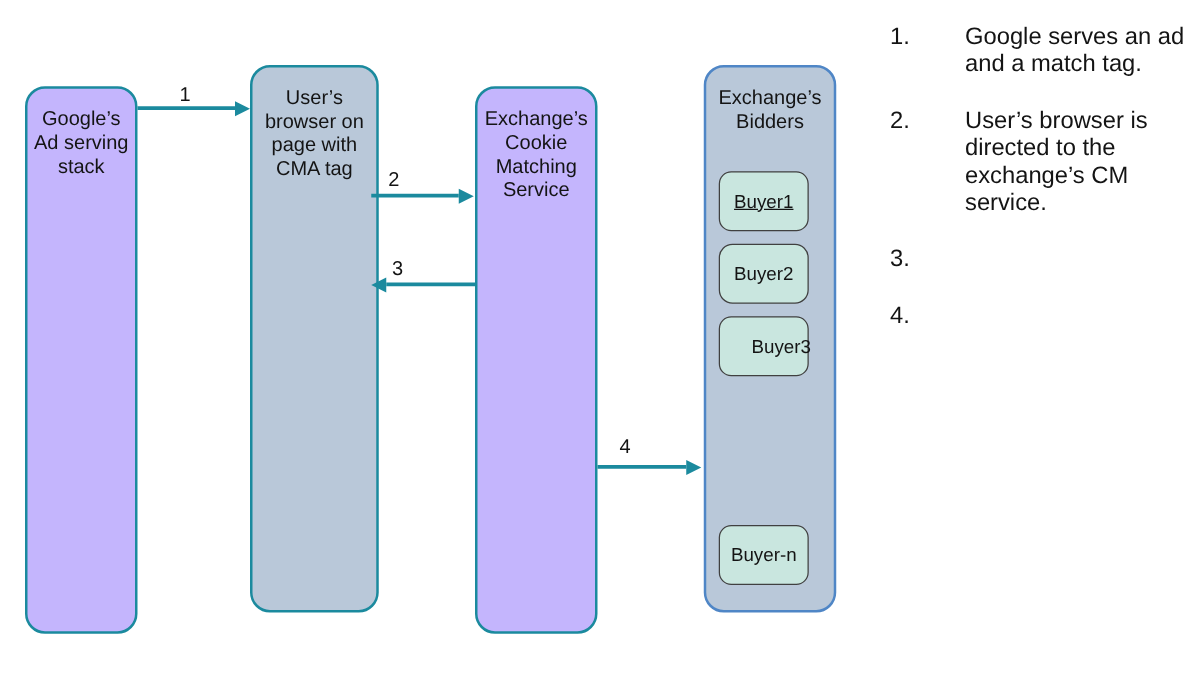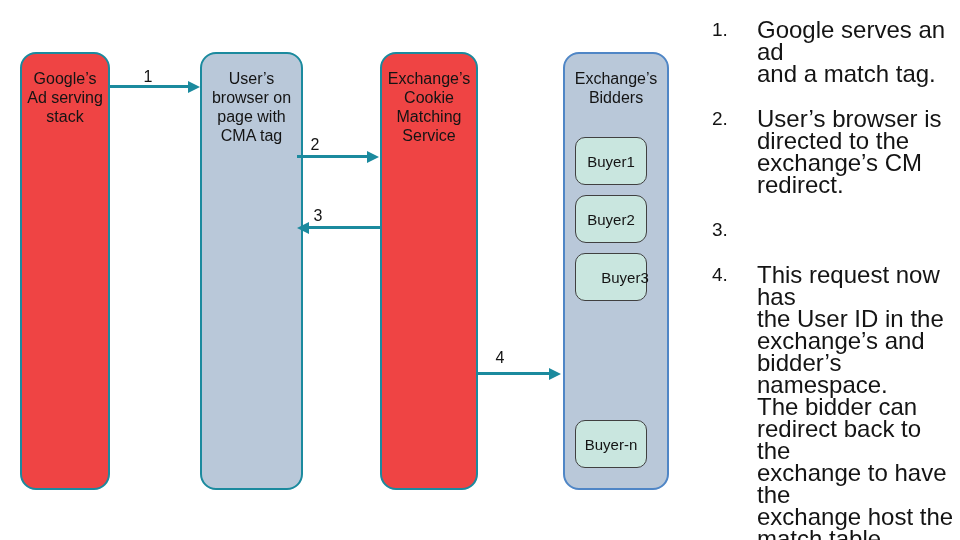--- a/index.html
+++ b/index.html
@@ -9,34 +9,34 @@
   }
   
   .box{
     position:absolute;top:52px;height:438px;border-radius:16px;
     box-sizing:border-box;border:2px solid #1b8a9e;
   }
   .box-title{
     padding-top:15px;text-align:center;font-size:16px;line-height:19px;
     white-space:pre-line;
   }
-  .green{background:#ef4444;}
+  .green{background:#c4b5fd;margin-top:17px;}
   .blue{background:#b9c8d9;}
   .box-google{left:20px;width:90px;}
   .box-user{left:200px;width:103px;}
   .box-cm{left:380px;width:98px;}
   .box-bidders{left:563px;width:106px;border-color:#4f86c6;}
   
   .buyer{
     position:absolute;left:10px;width:72px;height:48px;box-sizing:border-box;
     background:#c9e6df;border:1.5px solid #404040;border-radius:10px;
     display:flex;align-items:center;justify-content:center;
     font-size:15px;
   }
-  .buyer1{top:83px;}
+  .buyer1{top:83px;text-decoration:underline;}
   .buyer2{top:141px;border-radius:11px;}
   .buyer3{top:199px;padding-left:28px;}
   .buyern{top:334px;margin-top:32px;}
   
   .arrow-line{position:absolute;height:3px;background:#1b8a9e;}
   .arrow-head{position:absolute;width:0;height:0;border-top:6px solid transparent;border-bottom:6px solid transparent;}
   .head-right{border-left:12px solid #1b8a9e;}
   .head-left{border-right:12px solid #1b8a9e;}
   .arrow-label{position:absolute;font-size:16px;width:20px;text-align:center;}
   .a1-line{left:110px;top:85px;width:78px;}
@@ -48,21 +48,21 @@
   .a3-line{left:309px;top:226px;width:71px;}
   .a3-head{left:297px;top:221.5px;}
   .a3-label{left:308px;top:207px;}
   .a4-line{left:478px;top:372px;width:71px;}
   .a4-head{left:549px;top:367.5px;}
   .a4-label{left:490px;top:349px;}
   
   .steps{position:absolute;left:712px;top:19px;width:243px;}
   .step{display:flex;margin-bottom:23px;}
   .step-num{width:45px;flex:0 0 45px;font-size:19px;line-height:22px;}
-  .step-text{flex:1;font-size:24px;line-height:22px;white-space:pre-line;}
+  .step-text{flex:1;font-size:19px;line-height:22px;white-space:pre-line;margin-left:15px;}
 </style>
 </head>
 <body>
 
 <div class="canvas">
 
   <div class="box green box-google">
     <div class="box-title">Google’s
 Ad serving
 stack</div>
@@ -119,32 +119,23 @@
     <div class="step">
       <div class="step-num">1.</div>
       <div class="step-text">Google serves an ad
 and a match tag.</div>
     </div>
     <div class="step">
       <div class="step-num">2.</div>
       <div class="step-text">User’s browser is
 directed to the
 exchange’s CM
-redirect.</div>
+service.</div>
     </div>
     <div class="step">
       <div class="step-num">3.</div>
     </div>
     <div class="step">
       <div class="step-num">4.</div>
-      <div class="step-text">This request now has
-the User ID in the
-exchange’s and
-bidder’s namespace.
-The bidder can
-redirect back to the
-exchange to have the
-exchange host the
-match table.</div>
     </div>
   </div>
 
 </div>
 
 </body></html>

